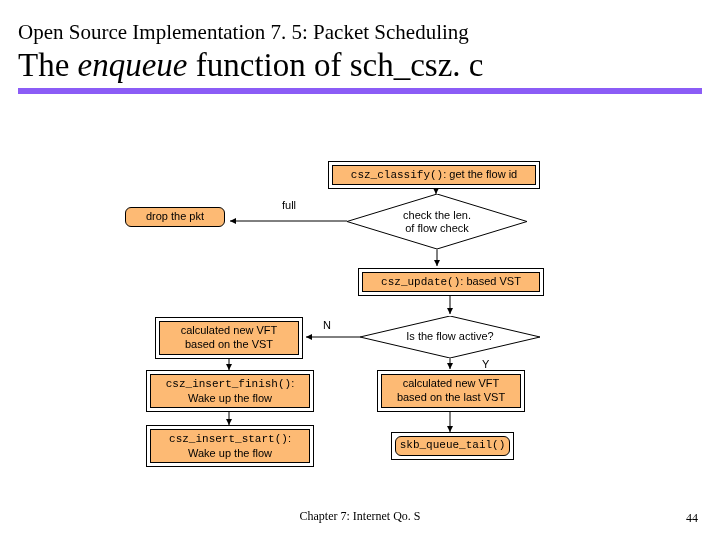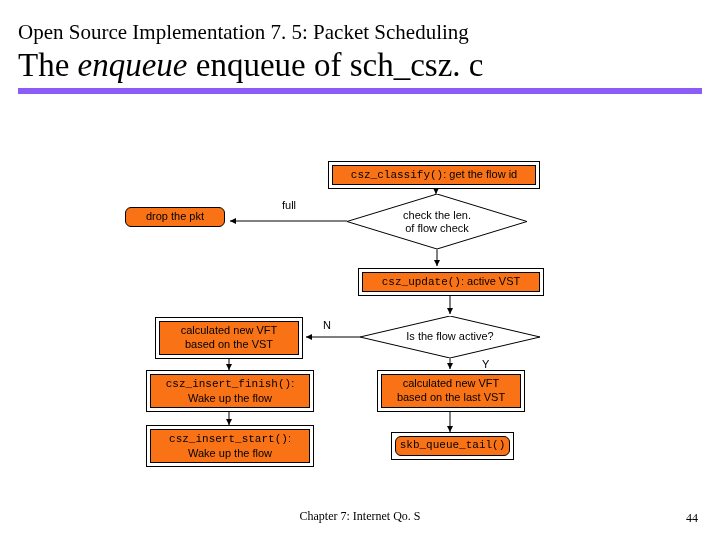--- a/index.html
+++ b/index.html
@@ -34,21 +34,21 @@
   .canvas {
     position: absolute;
     top: 0;
     left: 0;
     width: 720px;
     height: 540px;
   }
   .box {
     position: absolute;
     border: 1px solid #000;
-    background: #f97316;
+    background: #fdba74;
     font-family: Arial, Helvetica, sans-serif;
     font-size: 11px;
     text-align: center;
     display: flex;
     flex-direction: column;
     align-items: center;
     justify-content: center;
     line-height: 1.25;
     padding: 4px 6px;
     box-sizing: border-box;
@@ -114,21 +114,21 @@
     height: 540px;
     pointer-events: none;
   }
 </style>
 </head>
 <body>
 
 <div class="header">
   <div class="subtitle">Open Source Implementation 7. 5: Packet Scheduling</div>
   <div class="title">
-    <span>The </span><em>enqueue</em><span> enqueue of sch_csz. c</span>
+    <span>The </span><em>enqueue</em><span> function of sch_csz. c</span>
   </div>
 </div>
 
 <div class="canvas">
 
   <div class="box double-box" style="left:332px; top:165px; width:204px; height:20px;">
     <span>
       <span class="mono">csz_classify()</span><span>: get the flow id</span>
     </span>
   </div>
@@ -144,21 +144,21 @@
     <div class="diamond-text" style="left:90px; top:28px;">
       <span>check the len.</span><br>
       <span>of flow check</span>
     </div>
   </div>
 
   <div class="label" style="left:282px; top:199px;">full</div>
 
   <div class="box double-box" style="left:362px; top:272px; width:178px; height:20px;">
     <span>
-      <span class="mono">csz_update()</span><span>: active VST</span>
+      <span class="mono">csz_update()</span><span>: based VST</span>
     </span>
   </div>
 
   <div class="box double-box" style="left:159px; top:321px; width:140px; height:34px;">
     <span>calculated new VFT</span>
     <span>based on the VST</span>
   </div>
 
   <div class="diamond" style="left:360px; top:316px;">
     <svg width="180" height="42">

